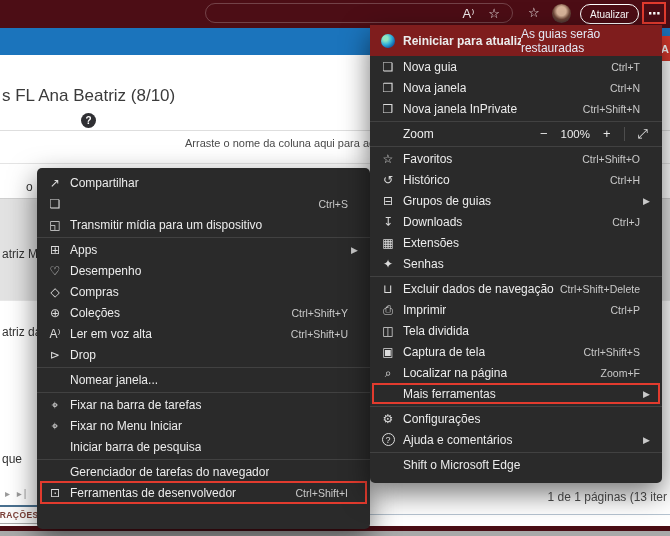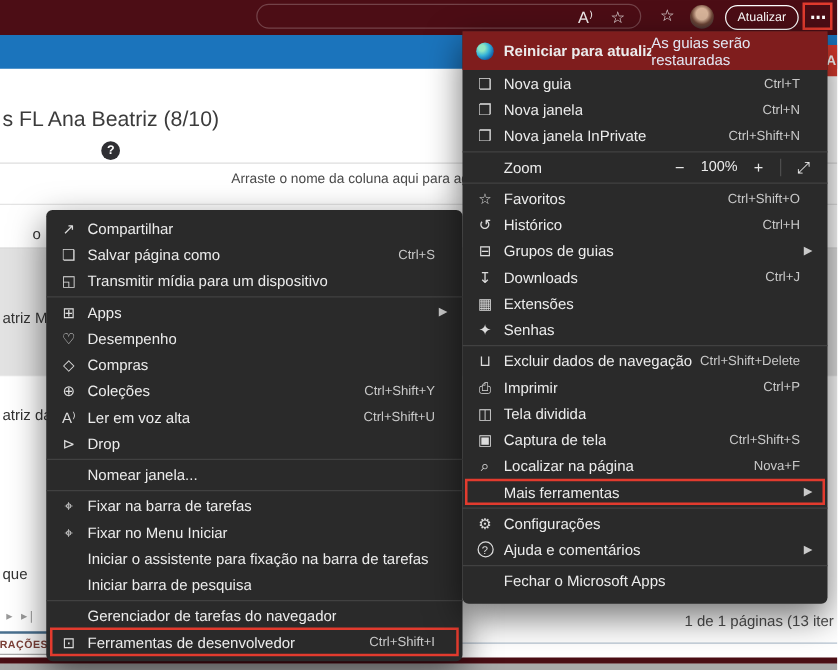--- a/index.html
+++ b/index.html
@@ -115,21 +115,20 @@
   <div class="bottom-maroon"></div>
   <div class="bottom-gray"></div>
 
   <div class="menu menu-left" id="context-menu">
       <div class="mrow">
         <span class="micon" data-icon="share-icon">↗</span>
         <span class="mlabel">Compartilhar</span>
       </div>
       <div class="mrow">
         <span class="micon" data-icon="save-page-icon">❏</span>
-        <span class="mlabel">Salvar página como</span>
         <span class="mshort">Ctrl+S</span>
       </div>
       <div class="mrow">
         <span class="micon" data-icon="cast-icon">◱</span>
         <span class="mlabel">Transmitir mídia para um dispositivo</span>
       </div>
       <div class="msep"></div>
       <div class="mrow">
         <span class="micon" data-icon="apps-icon">⊞</span>
         <span class="mlabel">Apps</span>
@@ -163,24 +162,20 @@
         <span class="mlabel">Nomear janela...</span>
       </div>
       <div class="msep"></div>
       <div class="mrow">
         <span class="micon" data-icon="pin-icon">⌖</span>
         <span class="mlabel">Fixar na barra de tarefas</span>
       </div>
       <div class="mrow">
         <span class="micon" data-icon="pin-icon">⌖</span>
         <span class="mlabel">Fixar no Menu Iniciar</span>
-      </div>
-      <div class="mrow">
-        <span class="micon"></span>
-        <span class="mlabel">Iniciar o assistente para fixação na barra de tarefas</span>
       </div>
       <div class="mrow">
         <span class="micon"></span>
         <span class="mlabel">Iniciar barra de pesquisa</span>
       </div>
       <div class="msep"></div>
       <div class="mrow">
         <span class="micon"></span>
         <span class="mlabel">Gerenciador de tarefas do navegador</span>
       </div>
@@ -272,38 +267,38 @@
           <span class="mlabel">Tela dividida</span>
         </div>
         <div class="mrow">
           <span class="micon" data-icon="screenshot-icon">▣</span>
           <span class="mlabel">Captura de tela</span>
           <span class="mshort">Ctrl+Shift+S</span>
         </div>
         <div class="mrow">
           <span class="micon" data-icon="find-icon">⌕</span>
           <span class="mlabel">Localizar na página</span>
-          <span class="mshort">Nova+F</span>
+          <span class="mshort">Zoom+F</span>
         </div>
         <div class="mrow framed">
           <span class="micon"></span>
           <span class="mlabel">Mais ferramentas</span>
           <span class="msub">▶</span>
         </div>
         <div class="msep"></div>
         <div class="mrow">
           <span class="micon" data-icon="settings-icon">⚙</span>
           <span class="mlabel">Configurações</span>
         </div>
         <div class="mrow">
           <span class="micon" data-icon="help-circle-icon">?</span>
           <span class="mlabel">Ajuda e comentários</span>
           <span class="msub">▶</span>
         </div>
         <div class="msep"></div>
         <div class="mrow">
           <span class="micon"></span>
-          <span class="mlabel">Fechar o Microsoft Apps</span>
+          <span class="mlabel">Shift o Microsoft Edge</span>
         </div>
       </div>
   </div>
 
 </div>
 
 </body></html>

